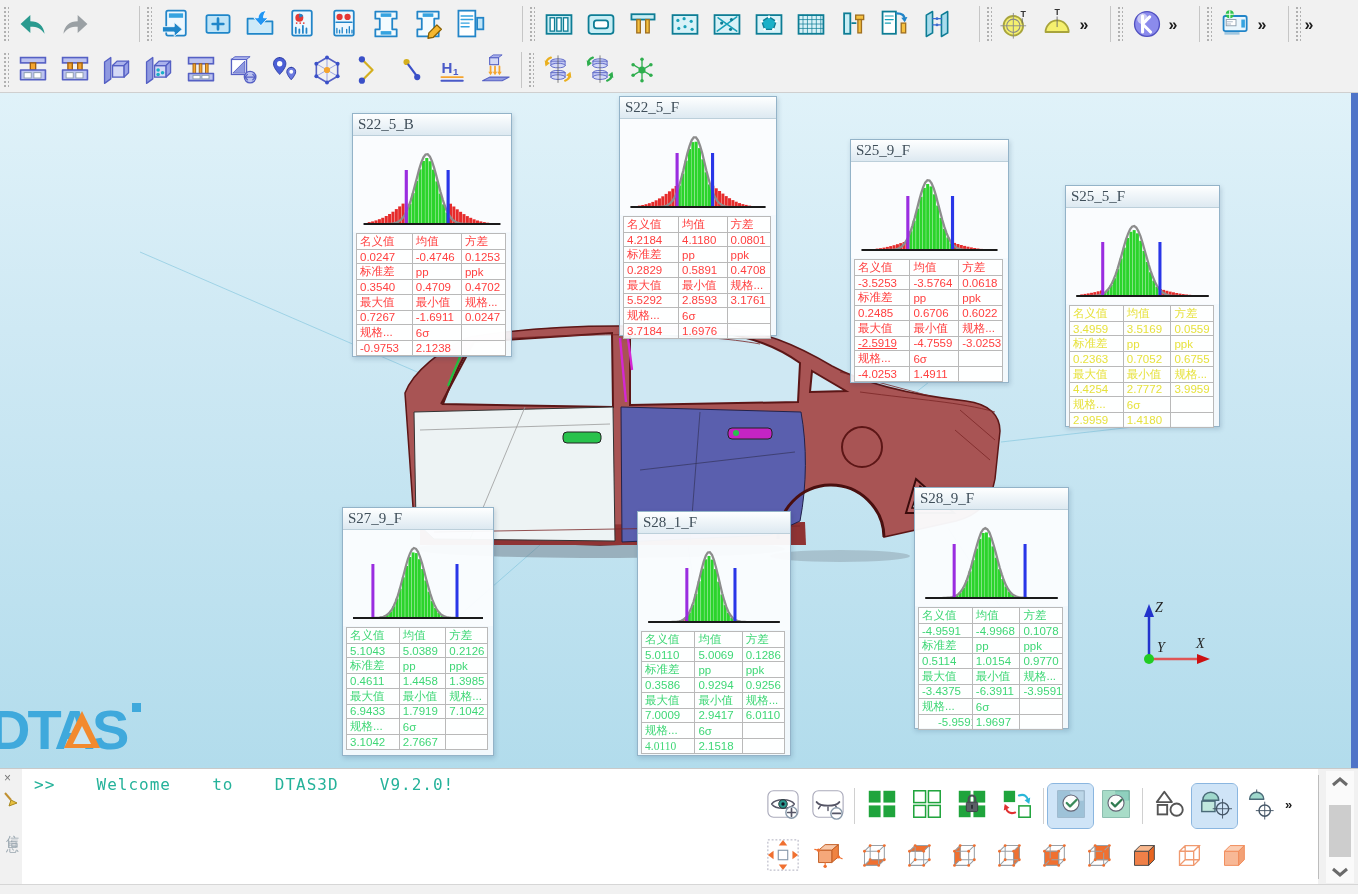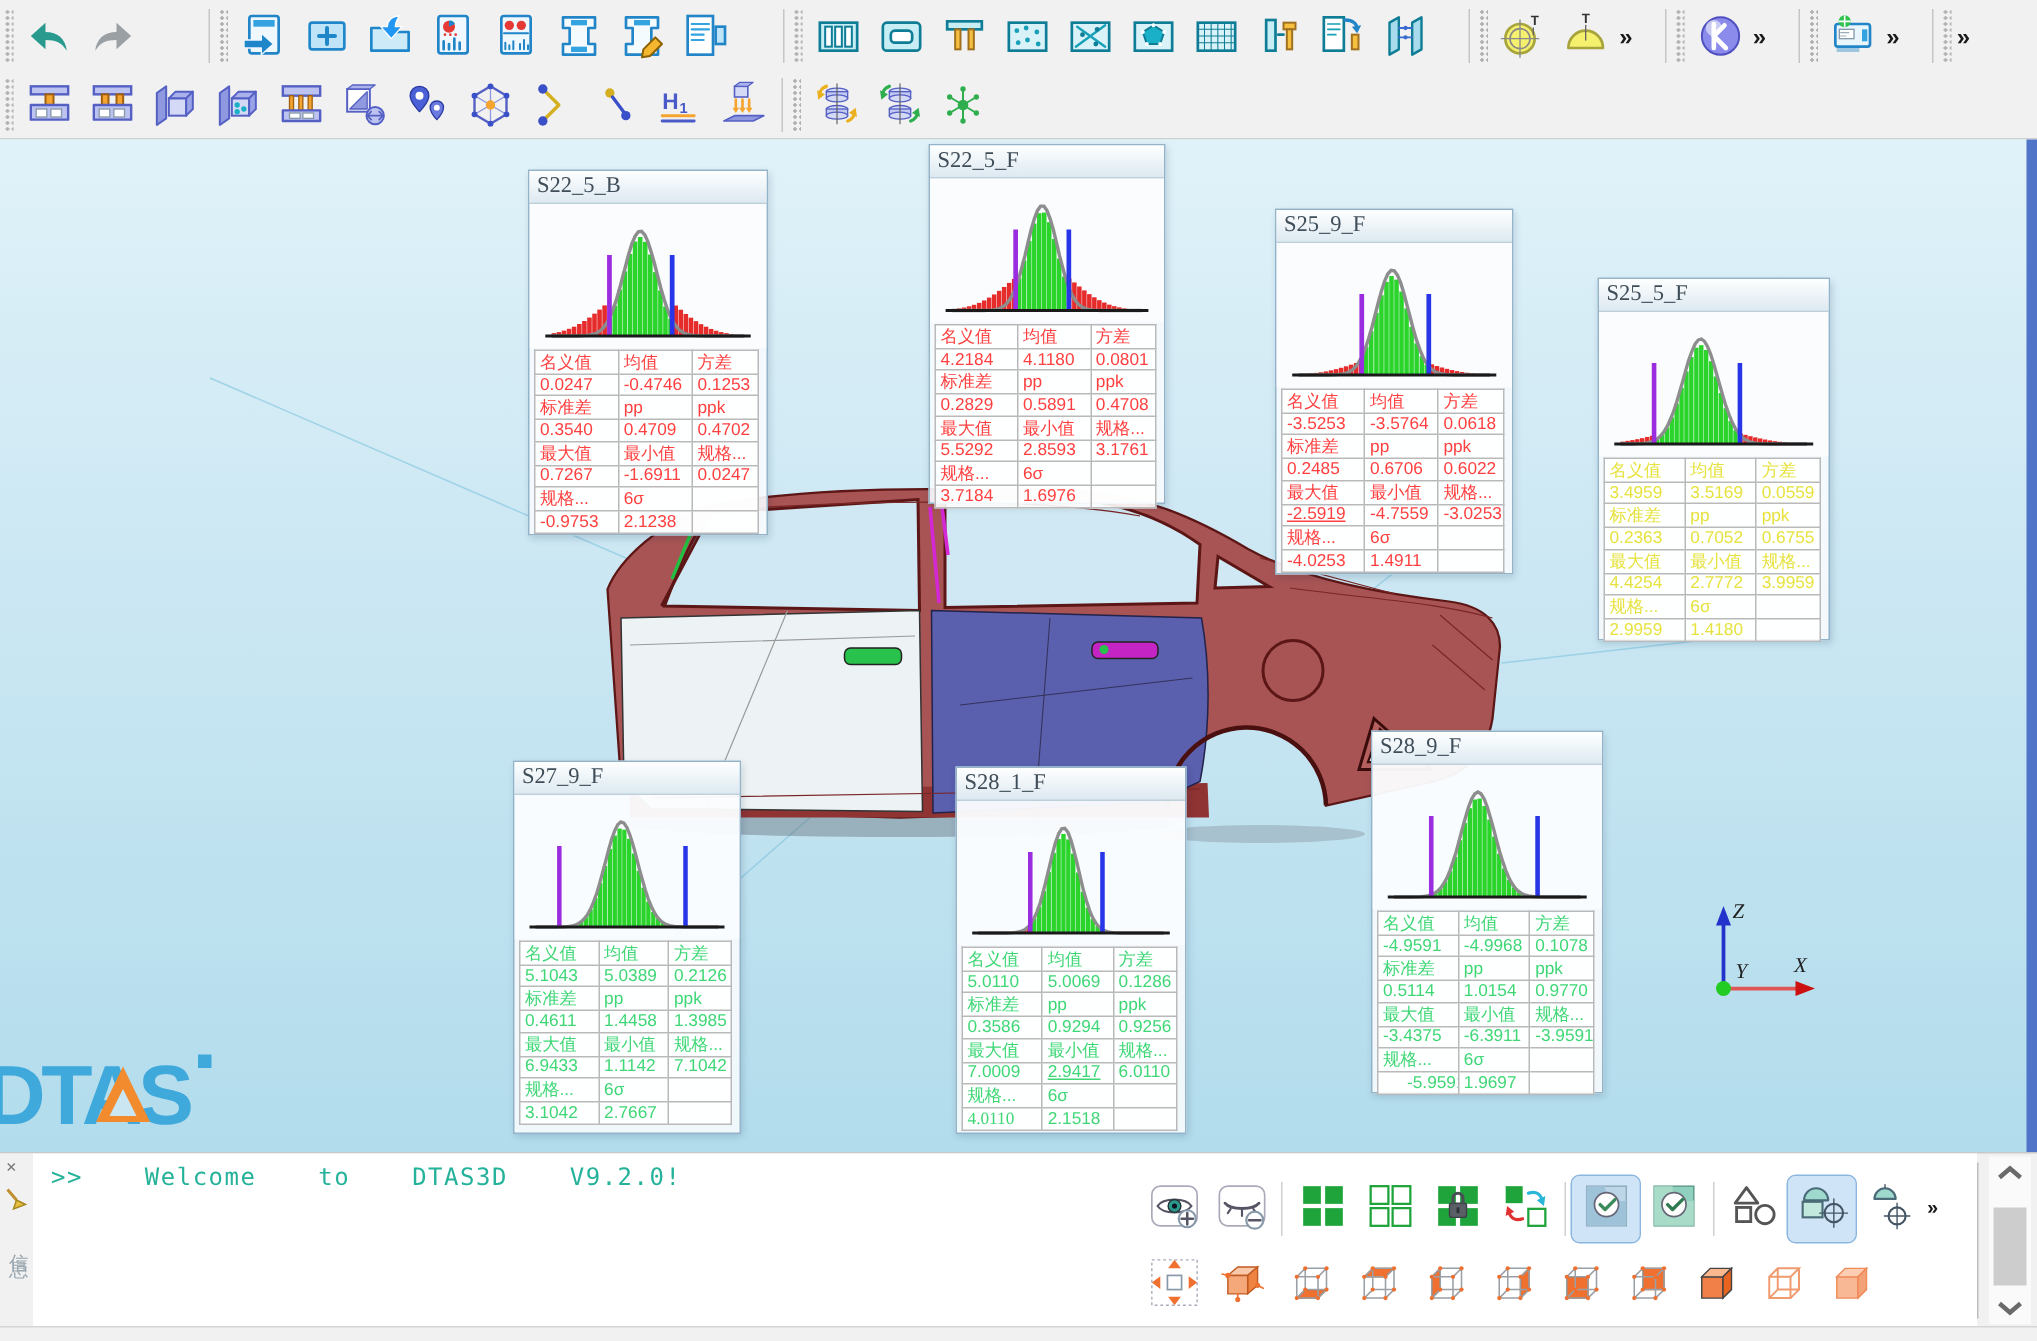--- a/index.html
+++ b/index.html
@@ -989,21 +989,21 @@
               <td style="width: 33%;">1.4458</td>
               <td style="width: 29%;">1.3985</td>
             </tr>
             <tr>
               <td style="width: 38%;">最大值</td>
               <td style="width: 33%;">最小值</td>
               <td style="width: 29%;">规格...</td>
             </tr>
             <tr>
               <td style="width: 38%;">6.9433</td>
-              <td style="width: 33%;">1.1142</td>
+              <td style="width: 33%;">1.7919</td>
               <td style="width: 29%;">7.1042</td>
             </tr>
             <tr>
               <td style="width: 38%;">规格...</td>
               <td style="width: 33%;">6σ</td>
               <td style="width: 29%;"></td>
             </tr>
             <tr>
               <td style="width: 38%;">3.1042</td>
               <td style="width: 33%;">2.7667</td>
@@ -1059,21 +1059,21 @@
               <td style="width: 33%;">0.9294</td>
               <td style="width: 29%;">0.9256</td>
             </tr>
             <tr>
               <td style="width: 38%;">最大值</td>
               <td style="width: 33%;">最小值</td>
               <td style="width: 29%;">规格...</td>
             </tr>
             <tr>
               <td style="width: 38%;">7.0009</td>
-              <td style="width: 33%; text-decoration: underline;">2.9417</td>
+              <td style="width: 33%;">2.9417</td>
               <td style="width: 29%;">6.0110</td>
             </tr>
             <tr>
               <td style="width: 38%;">规格...</td>
               <td style="width: 33%;">6σ</td>
               <td style="width: 29%;"></td>
             </tr>
             <tr>
               <td style="width: 38%; font-family: Liberation Serif, serif;">4.0110</td>
               <td style="width: 33%;">2.1518</td>

